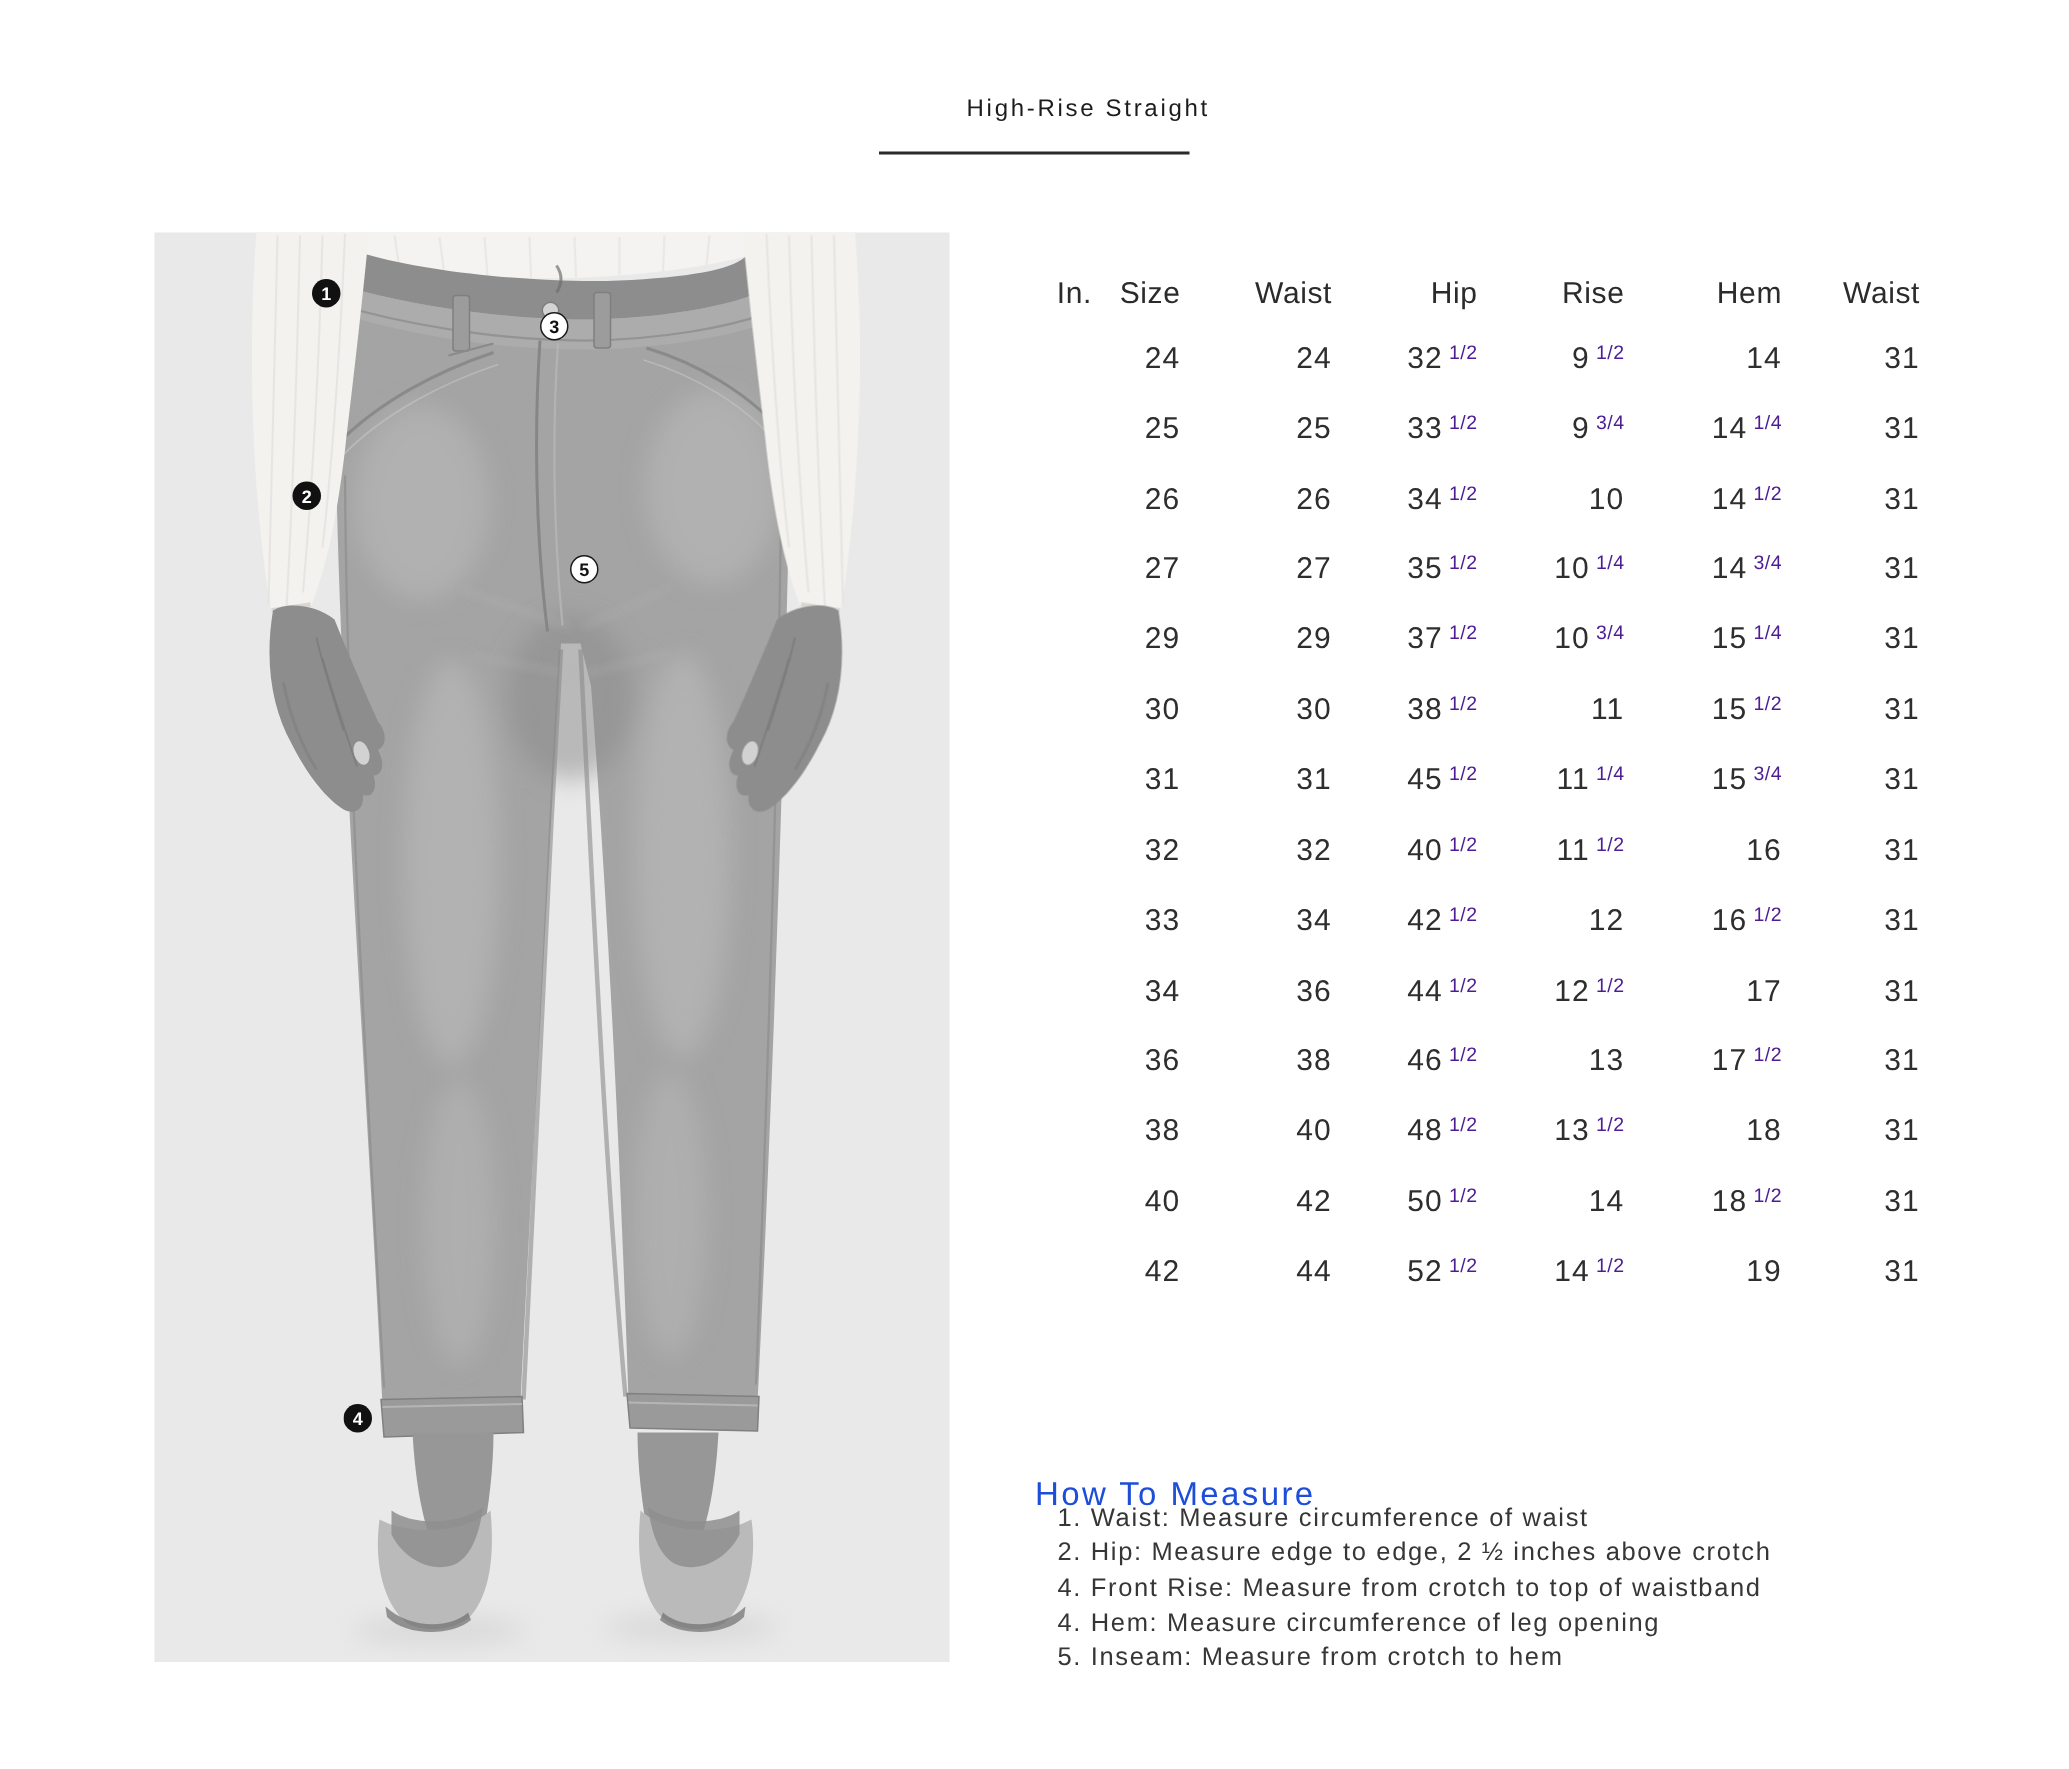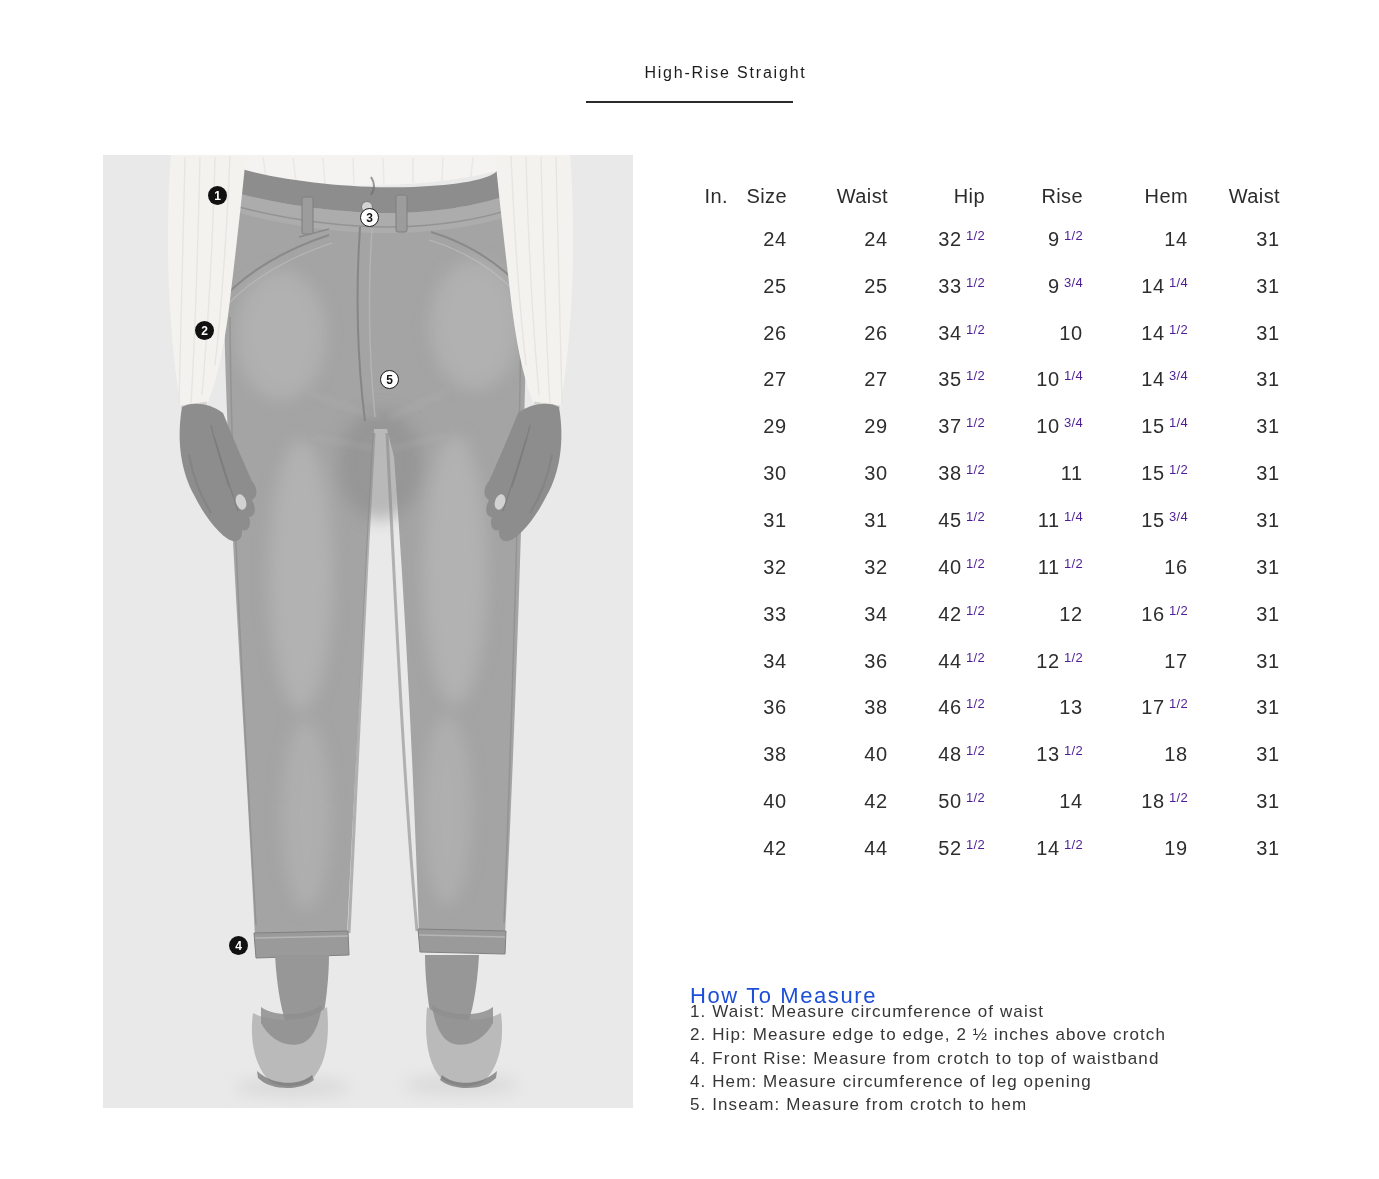--- a/index.html
+++ b/index.html
@@ -59,21 +59,21 @@
   
   .htm-heading {
     position:absolute; left:690px; top:967px;
     font-size:22px; letter-spacing:1.6px; color:#1d4ed8; font-weight:400;margin-top:16px;
   }
   .htm-list {
     position:absolute; left:690px; top:1000px;
     list-style:none;
   }
   .htm-list li {
-    font-size:17px; letter-spacing:1.1px; line-height:23.3px; color:#363636;
+    font-size:17px; letter-spacing:1.1px; line-height:23.3px; color:#363636;margin-left:15px;
   }
 </style>
 </head>
 <body>
 
 <div class="page-title">High-Rise Straight</div>
 <div class="title-underline"></div>
 
 <div class="photo">
   <svg width="530" height="953" viewBox="0 0 530 953">

